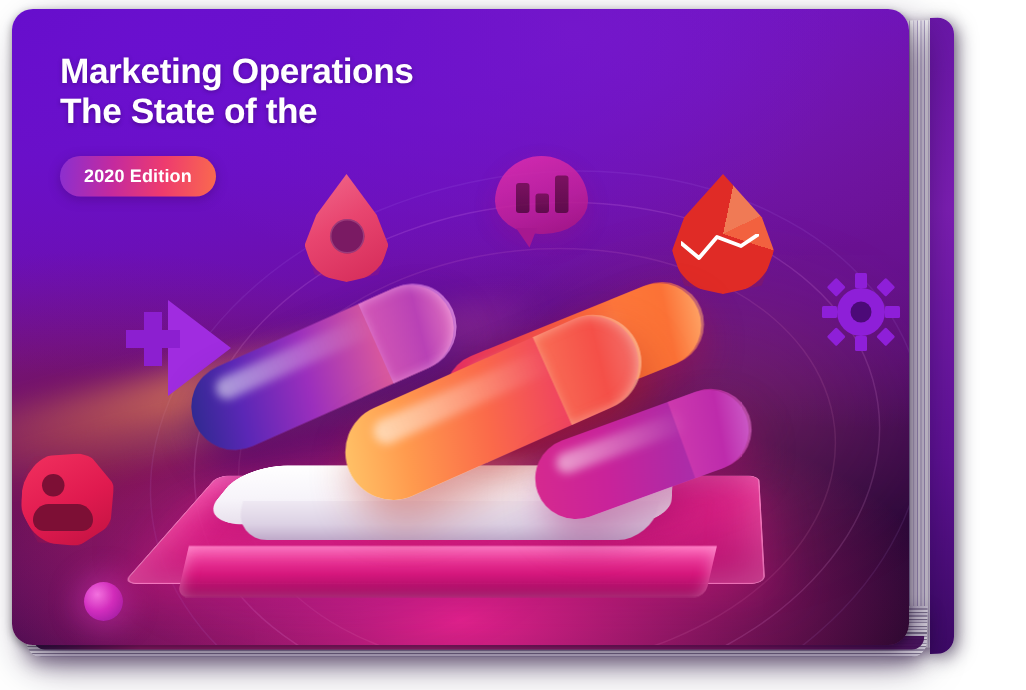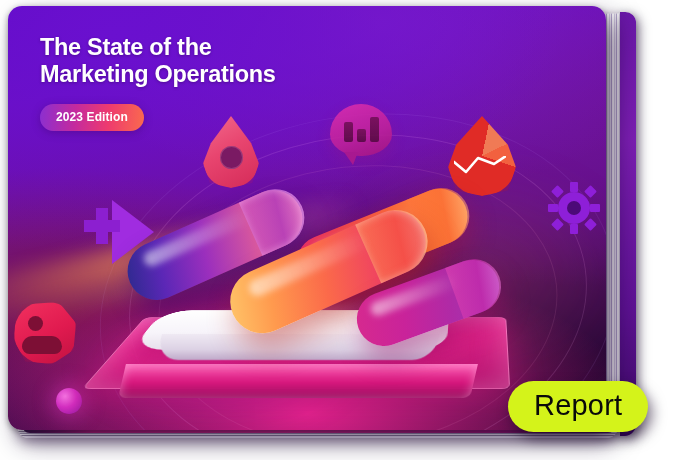--- a/index.html
+++ b/index.html
@@ -475,22 +475,21 @@
       </div>
 
       <div class="cap cap-magenta">
         <span class="body"></span>
         <span class="glasscap"></span>
         <span class="hi"></span>
       </div>
     </div>
 
     <div class="title-block">
+      <div class="title-line">Marketing Operations</div>
       <div class="title-line">The State of the</div>
-      <div class="title-line">Marketing Operations</div>
-      <div class="edition-badge">2023 Edition</div>
+      <div class="edition-badge">2020 Edition</div>
     </div>
 
   </div>
 
-  <div class="report-pill">Report</div>
 
 </div>
 
 </body></html>

